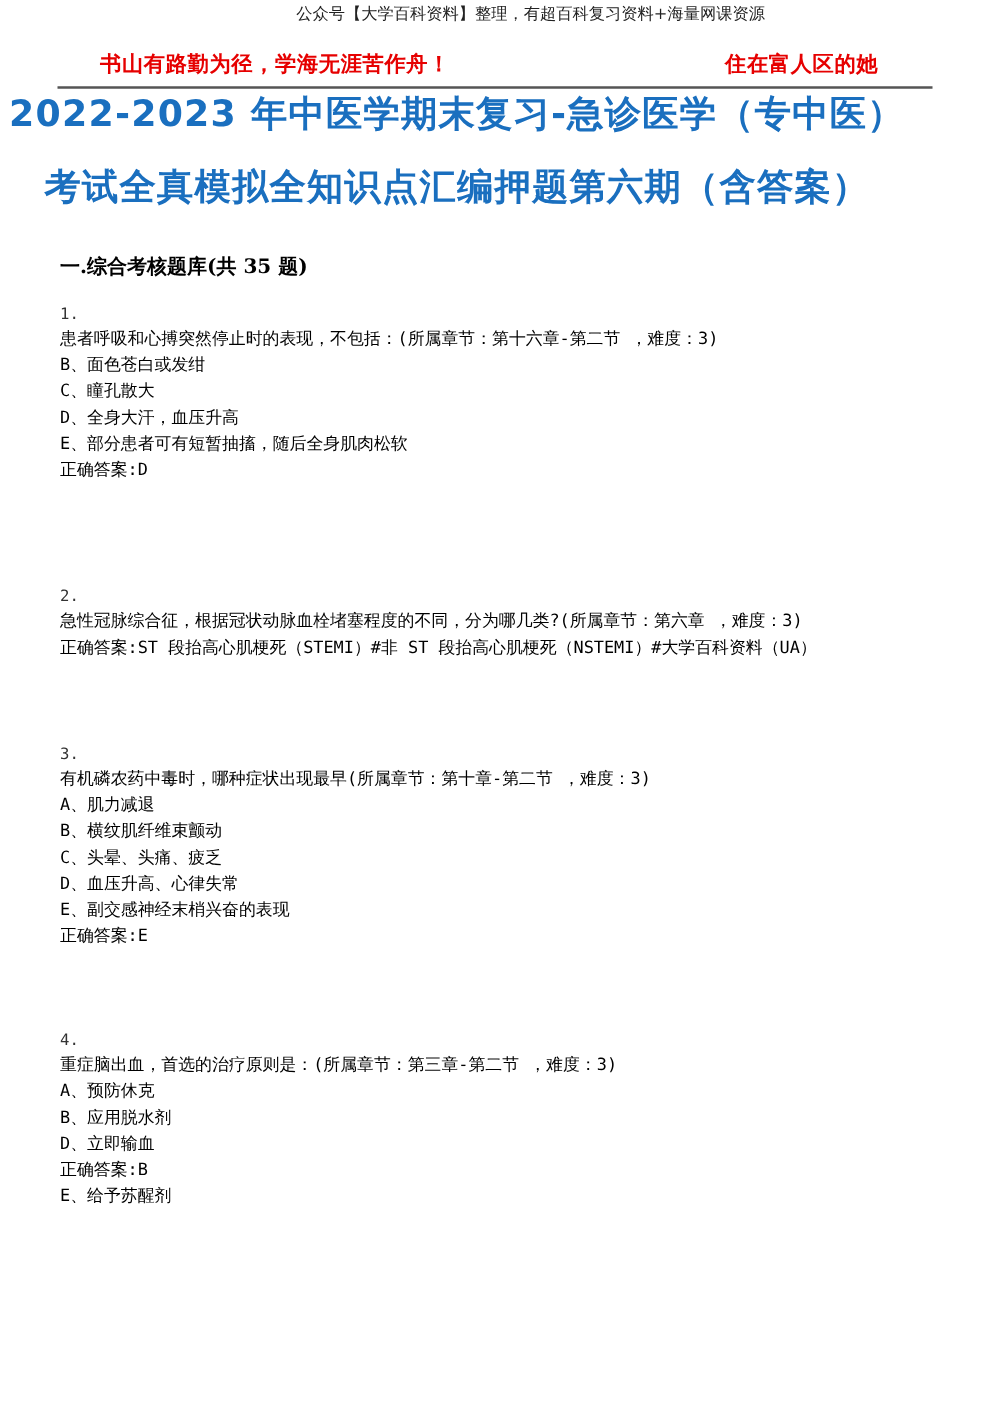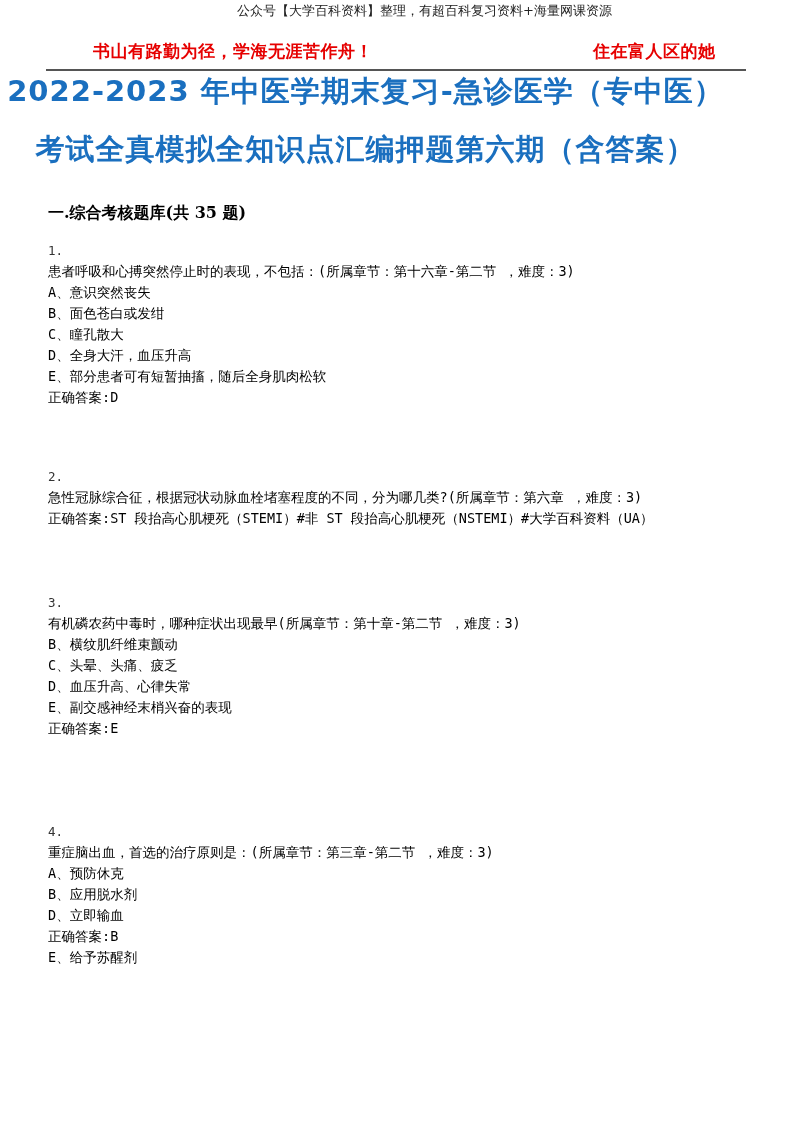--- a/index.html
+++ b/index.html
@@ -7,21 +7,20 @@
       width: 793px; height: 1122px; position: relative; overflow: hidden;
       font-family: "DejaVu Sans", sans-serif; color: #000;
     }
     .top-note {
       position: absolute; top: 2px; left: 0; width: 793px; text-align: center;
       font-family: "DejaVu Serif", serif; font-size: 13px; color: #222; padding-left: 28px;
     }
     .motto {
       position: absolute; top: 40px; font-size: 17px; font-weight: bold; color: #e60000;
       letter-spacing: 0.5px;
-      margin-left: 13px;
     }
     .motto.left { left: 80px; }
     .motto.right { left: 580px; }
     .rule {
       position: absolute; top: 69px; left: 46px; width: 700px; height: 2px; background: #555;
     }
     .title {
       position: absolute; left: 0; width: 731px; text-align: center;
       color: #1a6fbf; font-weight: bold; font-size: 29px; letter-spacing: 1px;
       font-family: "DejaVu Sans", sans-serif;
@@ -48,37 +47,37 @@
 <div class="rule"></div>
 
 <div class="title l1">2022-2023 年中医学期末复习-急诊医学（专中医）</div>
 <div class="title l2">考试全真模拟全知识点汇编押题第六期（含答案）</div>
 
 <div class="section-heading">一.综合考核题库(共 35 题)</div>
 
 <div class="q" style="top:240px">
   <div class="num">1.</div>
   <div>患者呼吸和心搏突然停止时的表现，不包括：(所属章节：第十六章-第二节 ，难度：3)</div>
-  <div>A、意识突然丧失</div>
   <div>B、面色苍白或发绀</div>
   <div>C、瞳孔散大</div>
   <div>D、全身大汗，血压升高</div>
   <div>E、部分患者可有短暂抽搐，随后全身肌肉松软</div>
   <div>正确答案:D</div>
 </div>
 
 <div class="q" style="top:466px">
   <div class="num">2.</div>
   <div>急性冠脉综合征，根据冠状动脉血栓堵塞程度的不同，分为哪几类?(所属章节：第六章 ，难度：3)</div>
   <div>正确答案:ST 段抬高心肌梗死（STEMI）#非 ST 段抬高心肌梗死（NSTEMI）#大学百科资料（UA）</div>
 </div>
 
 <div class="q" style="top:592px">
   <div class="num">3.</div>
   <div>有机磷农药中毒时，哪种症状出现最早(所属章节：第十章-第二节 ，难度：3)</div>
+  <div>A、肌力减退</div>
   <div>B、横纹肌纤维束颤动</div>
   <div>C、头晕、头痛、疲乏</div>
   <div>D、血压升高、心律失常</div>
   <div>E、副交感神经末梢兴奋的表现</div>
   <div>正确答案:E</div>
 </div>
 
 <div class="q" style="top:821px">
   <div class="num">4.</div>
   <div>重症脑出血，首选的治疗原则是：(所属章节：第三章-第二节 ，难度：3)</div>

